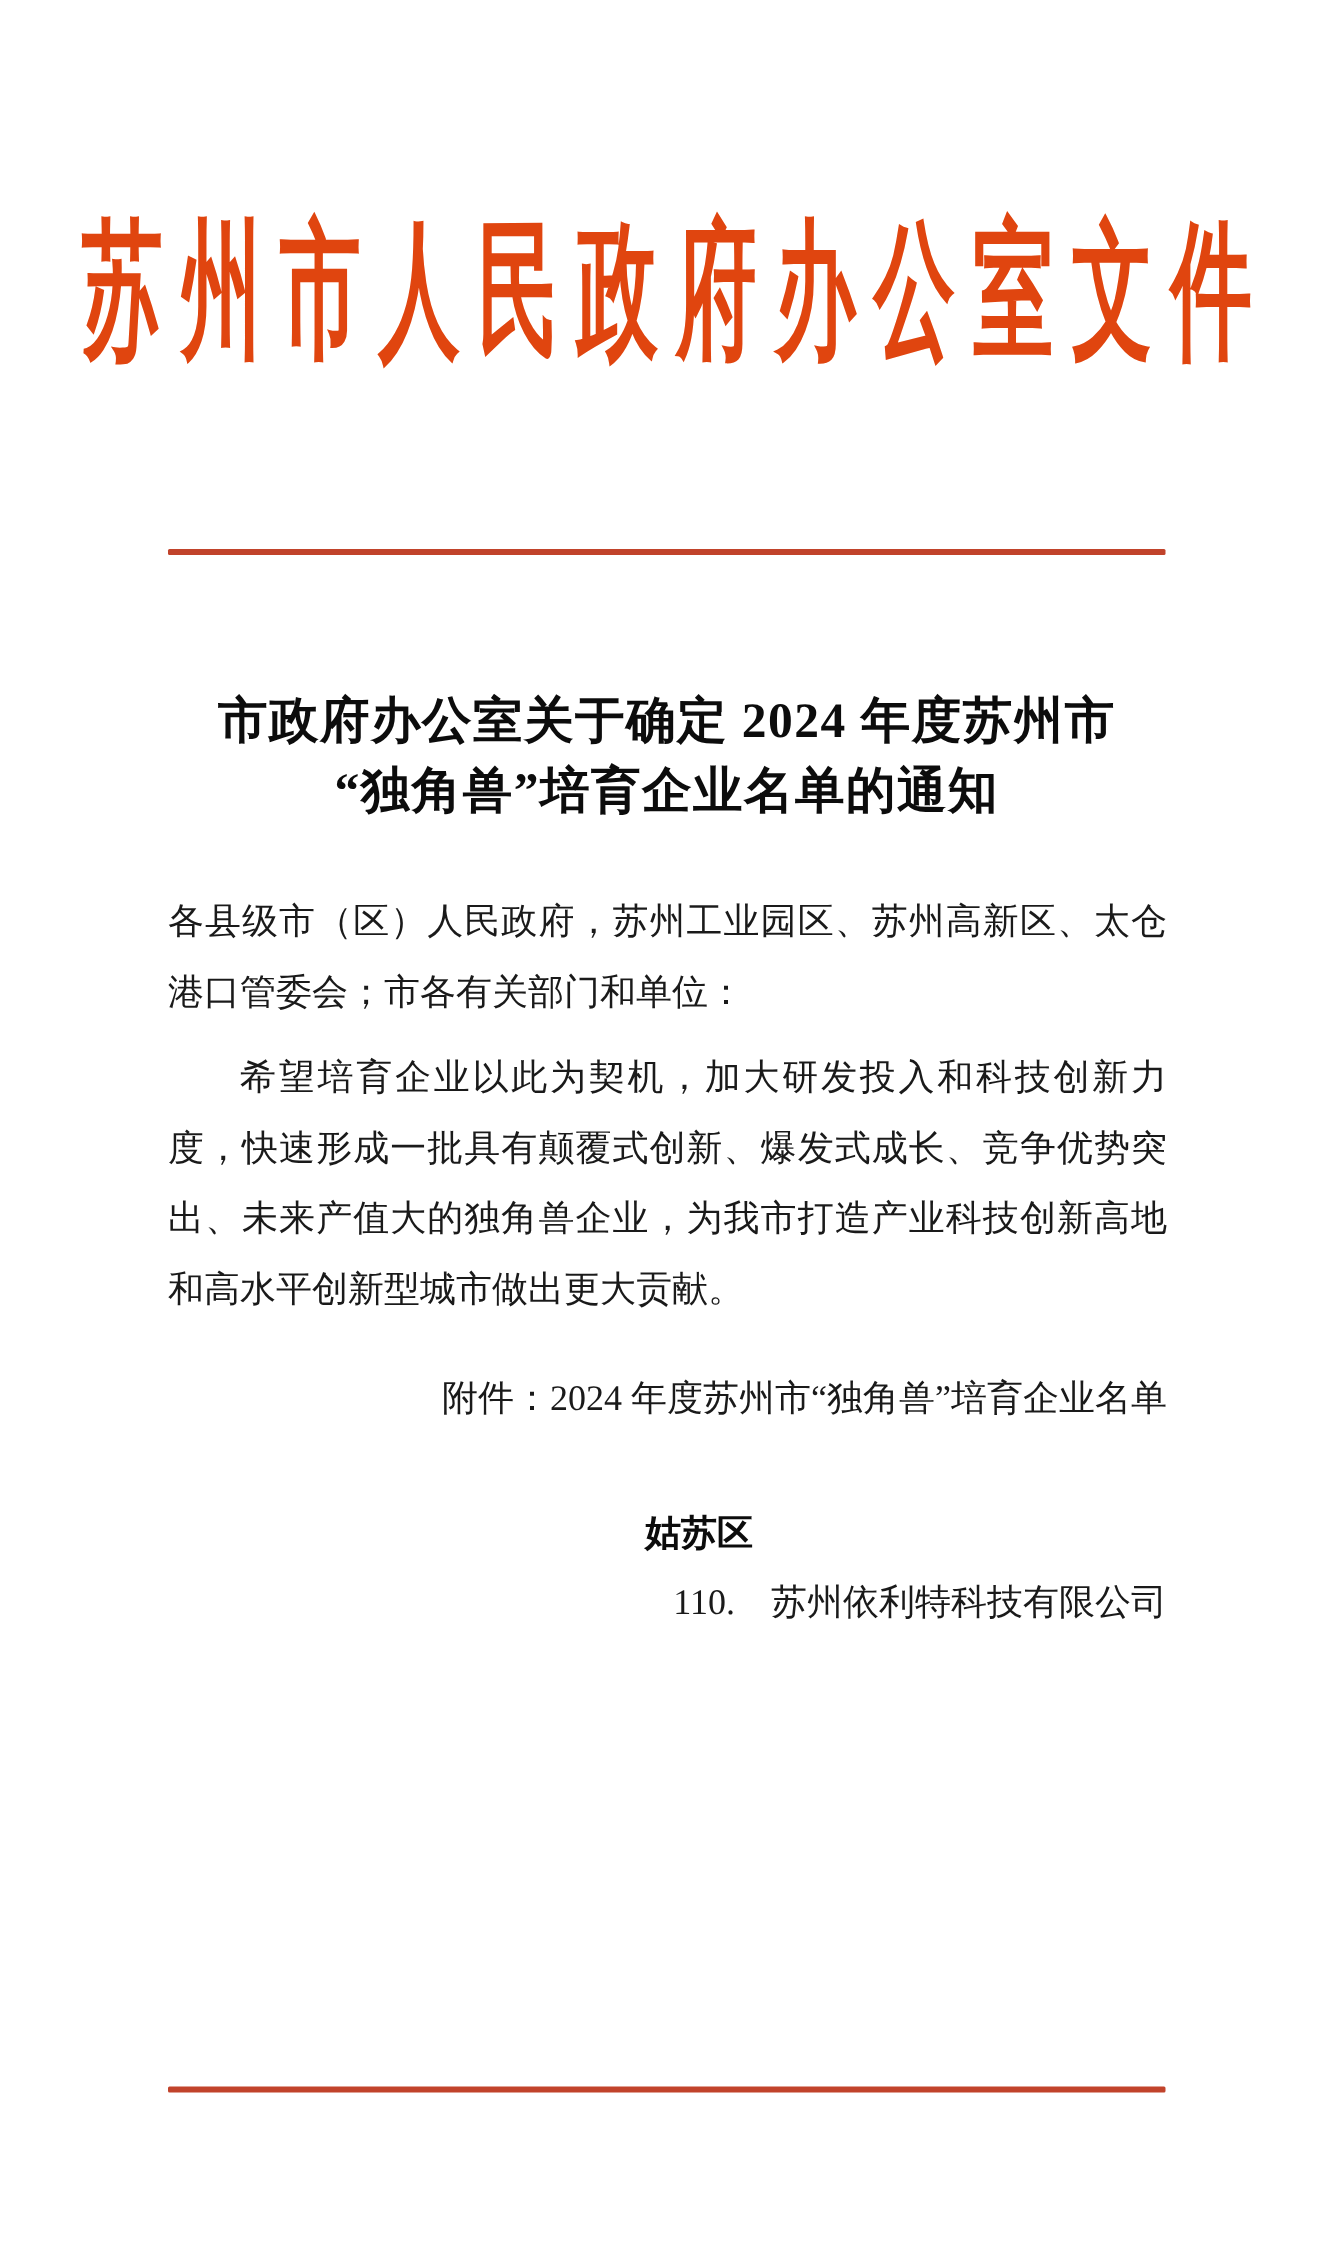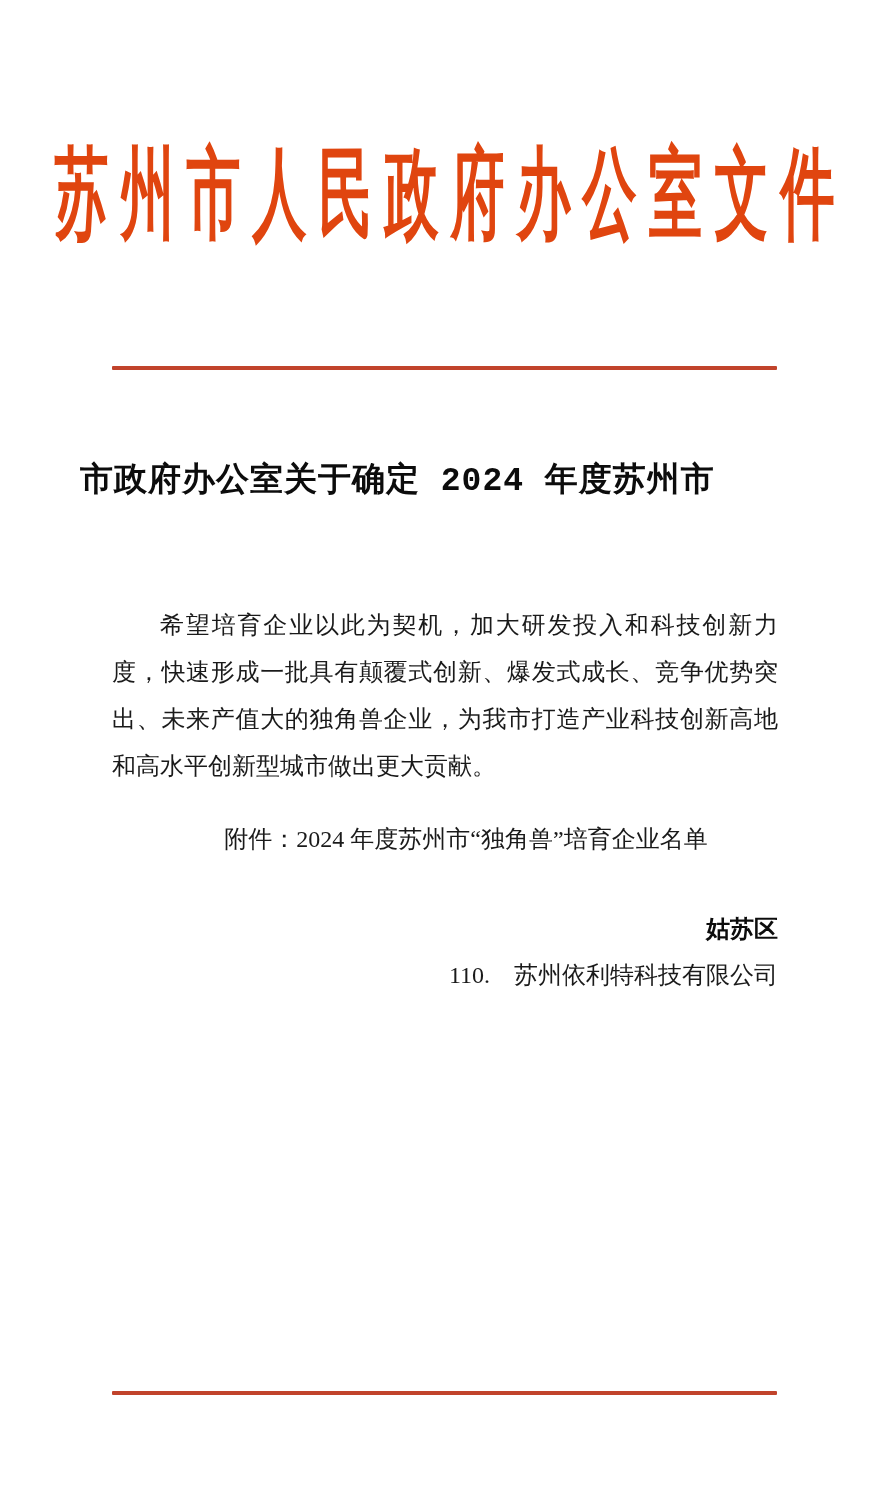--- a/index.html
+++ b/index.html
@@ -40,46 +40,46 @@
   .rule{
     position:absolute;left:112px;right:112px;height:4px;
     background:#C1432B;border-radius:1px;
   }
   .rule-top{top:366px;}
   .rule-bottom{top:1391px;}
   
   .title{
     position:absolute;top:458px;left:80px;right:80px;
     margin:0;
+    text-align:center;
     font-size:33px;line-height:47px;
     font-weight:bold;color:#0c0c0c;
     letter-spacing:1px;
-    font-family:Liberation Mono, monospace;
   }
   .title-line{display:block;}
   
   .content{
     position:absolute;top:592px;left:112px;width:666px;
     font-size:24px;line-height:47px;
     text-align:justify;
     color:#1a1a1a;
   }
   .content p{margin:0;}
   .salutation{text-indent:0;}
   .para{text-indent:2em;}
   .para-gap{margin-top:10px !important;}
   .attachment{
     margin-top:26px !important;
     padding-left:42px;
-    text-align:center;
+    text-align:right;
   }
   .district{
     margin-top:42px !important;
     padding-left:42px;
-    text-align:right;
+    text-align:center;
     font-family:"Liberation Sans","DejaVu Sans",sans-serif;
     font-weight:bold;
     color:#0c0c0c;
   }
   .company{
     padding-left:42px;
     text-align:right;
   }
 </style>
 </head>
@@ -89,23 +89,25 @@
 
   <div class="masthead">
     <span class="masthead-text">苏州市人民政府办公室文件</span>
   </div>
 
 
   <div class="rule rule-top"></div>
 
   <h1 class="title">
     <span class="title-line">市政府办公室关于确定 2024 年度苏州市</span>
+    <span class="title-line">“独角兽”培育企业名单的通知</span>
   </h1>
 
   <div class="content">
+    <p class="salutation">各县级市（区）人民政府，苏州工业园区、苏州高新区、太仓港口管委会；市各有关部门和单位：</p>
     <p class="para para-gap">希望培育企业以此为契机，加大研发投入和科技创新力度，快速形成一批具有颠覆式创新、爆发式成长、竞争优势突出、未来产值大的独角兽企业，为我市打造产业科技创新高地和高水平创新型城市做出更大贡献。</p>
     <p class="attachment">附件：2024 年度苏州市“独角兽”培育企业名单</p>
     <p class="district">姑苏区</p>
     <p class="company">110.　苏州依利特科技有限公司</p>
   </div>
 
   <div class="rule rule-bottom"></div>
 
 </div>
 

